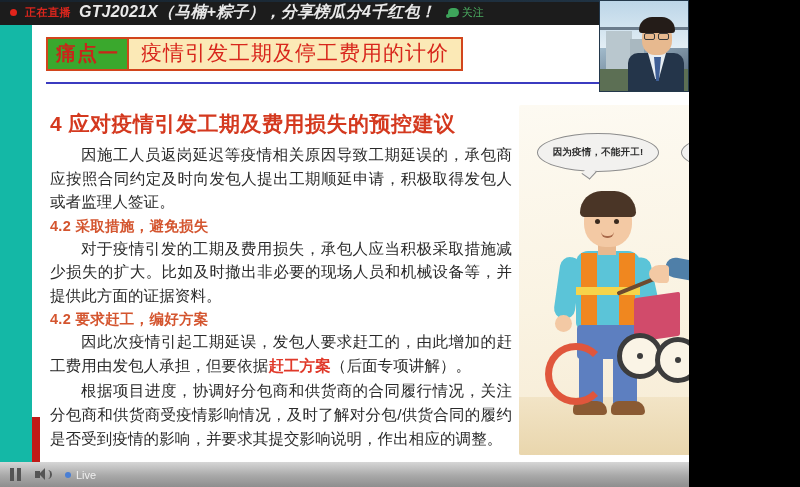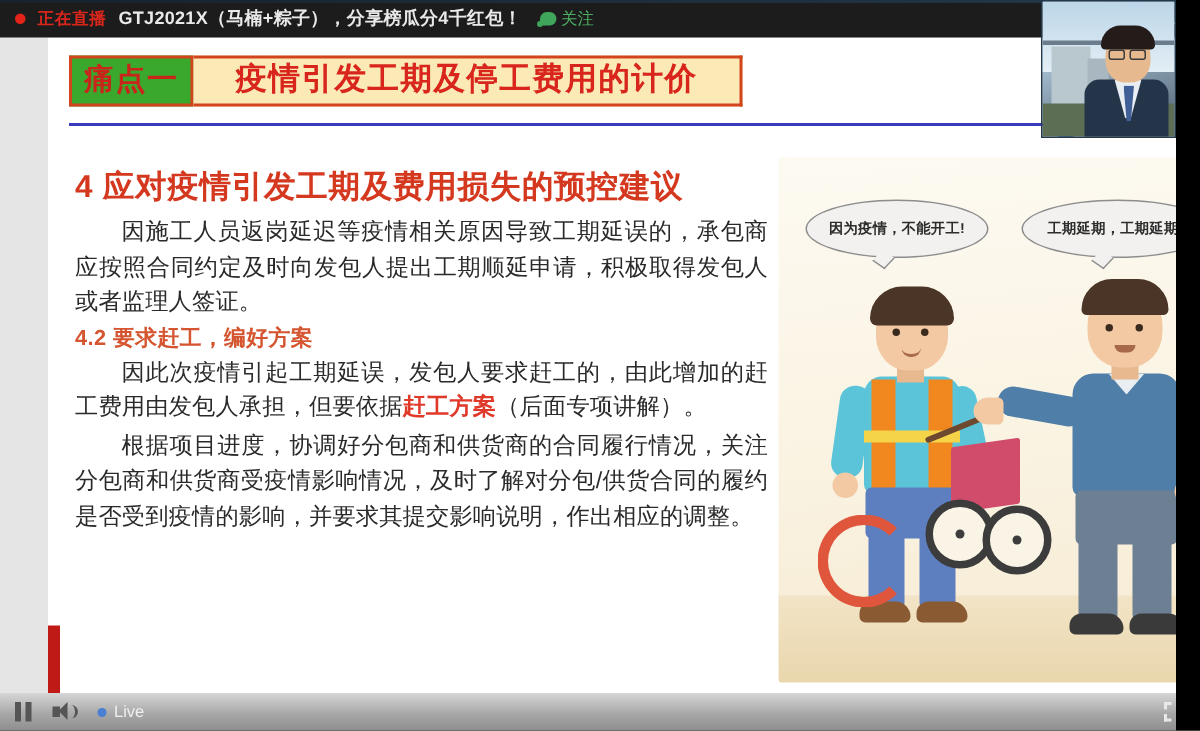--- a/index.html
+++ b/index.html
@@ -1,34 +1,34 @@
 <!DOCTYPE html>
 <html><head>
 <meta charset="utf-8">
 <style>
   * { margin:0; padding:0; box-sizing:border-box; }
   html,body { width:800px; height:487px; overflow:hidden; background:#000; }
   body { font-family:"Liberation Sans","DejaVu Sans",sans-serif; }
 
-  #app { position:relative; width:784px; height:487px; background:#e5e5e5; overflow:hidden; }
+  #app { position:relative; width:689px; height:487px; background:#14b8a6; overflow:hidden; }
 
   
   .topbar {
     position:absolute; left:0; top:0; width:800px; height:25px;
     background:#1c1c1c;
     display:flex; align-items:center; gap:8px; padding:0 10px;
     z-index:30;
   }
   .topbar::before{
     content:""; position:absolute; left:0; top:0; width:100%; height:2px;
     background:linear-gradient(90deg,#17222c 0%,#1e2f3e 60%,#22384a 100%);
   }
   .live-dot { width:7px; height:7px; border-radius:50%; background:#e2241b; flex:0 0 auto; }
   .live-label { color:#d8261d; font-size:11px; font-weight:bold; letter-spacing:.5px; white-space:nowrap; }
-  .stream-title { color:#e9e9e9; font-size:12px; font-weight:bold; white-space:nowrap; letter-spacing:.2px; }
+  .stream-title { color:#e9e9e9; font-size:16px; font-weight:bold; white-space:nowrap; letter-spacing:.2px;font-style:italic; }
   .follow-btn { display:flex; align-items:center; gap:3px; margin-left:4px; cursor:pointer; }
   .follow-icon { width:11px; height:9px; background:#3ea55b; border-radius:5px 5px 5px 1px; position:relative; flex:0 0 auto; }
   .follow-icon::after{ content:""; position:absolute; left:-2px; bottom:-1px; width:4px; height:4px; background:#3ea55b; border-radius:50%; }
   .follow-text { color:#4caf62; font-size:11px; white-space:nowrap; }
   .topbar-spacer { flex:1 1 auto; }
   .stat { display:flex; align-items:center; gap:4px; color:#ffffff; font-size:11.5px; font-weight:bold; }
   .stat svg { display:block; }
 
   
   .slide {
@@ -41,22 +41,22 @@
   
   .banner-row { position:absolute; left:14px; top:12px; display:flex; align-items:stretch; }
   .banner-tag {
     background:#3aa82d; border:2px solid #d2451c;
     color:#c8261a; font-size:20px; font-weight:bold;
     padding:3px 8px 5px; letter-spacing:1px; line-height:1.05;
     display:flex; align-items:center;
   }
   .banner-main {
     background:#fbe9b6; border:2px solid #d2451c; border-left:none;
-    color:#d8261c; font-size:21px; font-weight:bold;
-    padding:3px 28px 5px; letter-spacing:1px; line-height:1.05;
+    color:#d8261c; font-size:21px; font-weight:normal;
+    padding:3px 12px 5px; letter-spacing:1px; line-height:1.05;
     display:flex; align-items:center; white-space:nowrap;
   }
   .banner-underline { position:absolute; left:14px; top:57px; width:690px; height:2px; background:#3b3bc0; }
 
   
   .logo-wrap { position:absolute; right:58px; top:38px; display:flex; align-items:center; gap:4px; }
   .logo-mark { width:27px; height:27px; border-radius:50%; background:#1a5fc8; position:relative; flex:0 0 auto; }
   .logo-mark::before{
     content:""; position:absolute; left:6px; top:6px; width:15px; height:15px;
     background:#fff; clip-path:polygon(0 0,100% 0,100% 40%,35% 40%,35% 62%,100% 62%,100% 100%,0 100%);
@@ -246,20 +246,24 @@
     </div>
 
     <div class="main-heading">4  应对疫情引发工期及费用损失的预控建议</div>
 
     <div class="body-col">
 
       <div class="sec">
         <div class="sec-body">因施工人员返岗延迟等疫情相关原因导致工期延误的，承包商应按照合同约定及时向发包人提出工期顺延申请，积极取得发包人或者监理人签证。</div>
       </div>
 
+      <div class="sec">
+        <div class="sec-head">4.2 采取措施，避免损失</div>
+        <div class="sec-body">对于疫情引发的工期及费用损失，承包人应当积极采取措施减少损失的扩大。比如及时撤出非必要的现场人员和机械设备等，并提供此方面的证据资料。</div>
+      </div>
 
       <div class="sec">
         <div class="sec-head">4.2 要求赶工，编好方案</div>
         <div class="sec-body"><span>因此次疫情引起工期延误，发包人要求赶工的，由此增加的赶工费用由发包人承担，但要依据</span><span class="hl">赶工方案</span><span>（后面专项讲解）。</span></div>
       </div>
 
       <div class="sec">
         <div class="sec-body">根据项目进度，协调好分包商和供货商的合同履行情况，关注分包商和供货商受疫情影响情况，及时了解对分包/供货合同的履约是否受到疫情的影响，并要求其提交影响说明，作出相应的调整。</div>
       </div>
 

